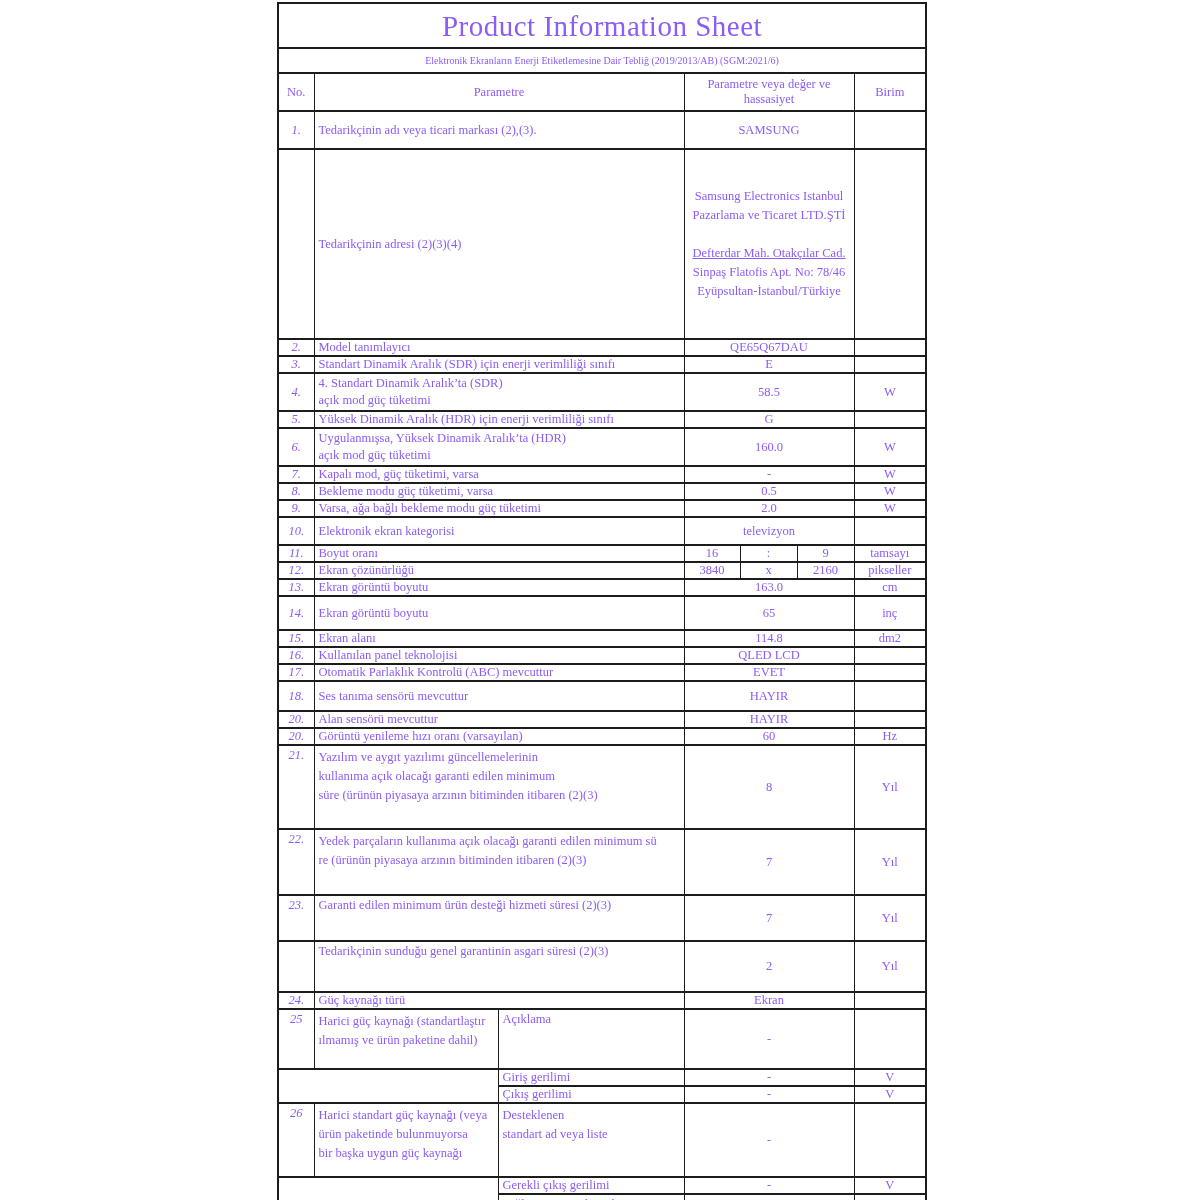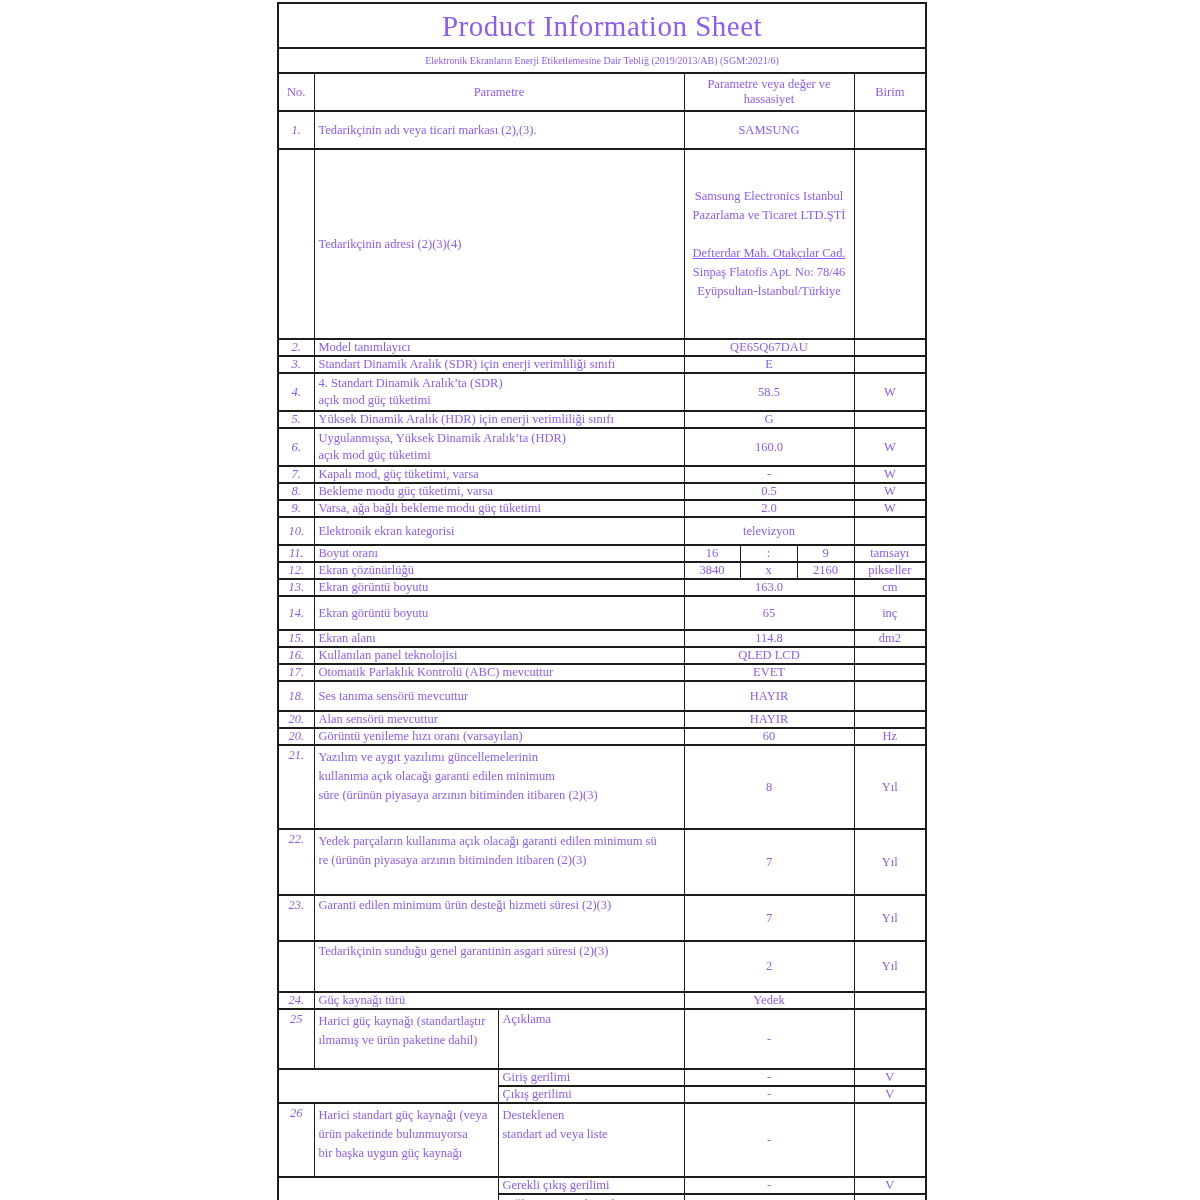--- a/index.html
+++ b/index.html
@@ -227,21 +227,21 @@
         </tr>
         <tr style="height: 51px;">
           <td class="no top"></td>
           <td class="param top" colspan="2">Tedarikçinin sunduğu genel garantinin asgari süresi (2)(3)</td>
           <td class="val" colspan="3">2</td>
           <td class="unit">Yıl</td>
         </tr>
         <tr style="height: 17px;">
           <td class="no">24.</td>
           <td class="param" colspan="2">Güç kaynağı türü</td>
-          <td class="val" colspan="3">Yedek</td>
+          <td class="val" colspan="3">Ekran</td>
           <td class="unit"></td>
         </tr>
         <tr style="height: 60px;">
           <td class="no top">25</td>
           <td class="param top">
             <div class="ln" style="line-height: 19px;">Harici güç kaynağı (standartlaştır</div>
             <div class="ln" style="line-height: 19px;">ılmamış ve ürün paketine dahil)</div>
           </td>
           <td class="param top">Açıklama</td>
           <td class="val" colspan="3">-</td>

